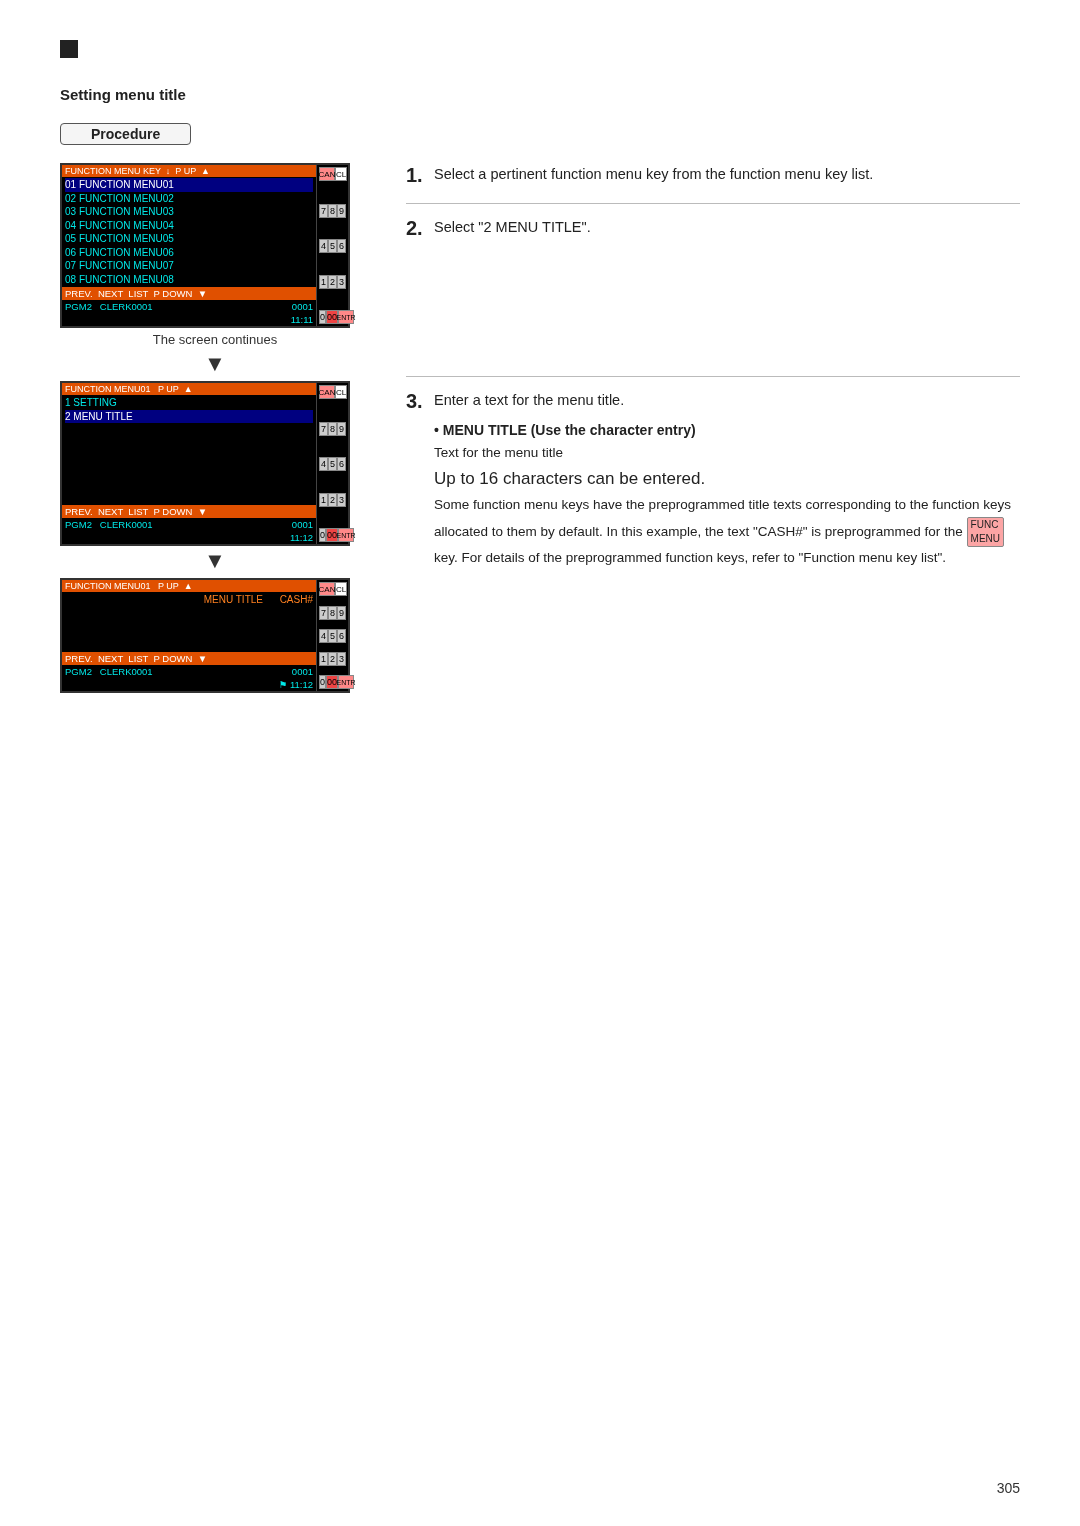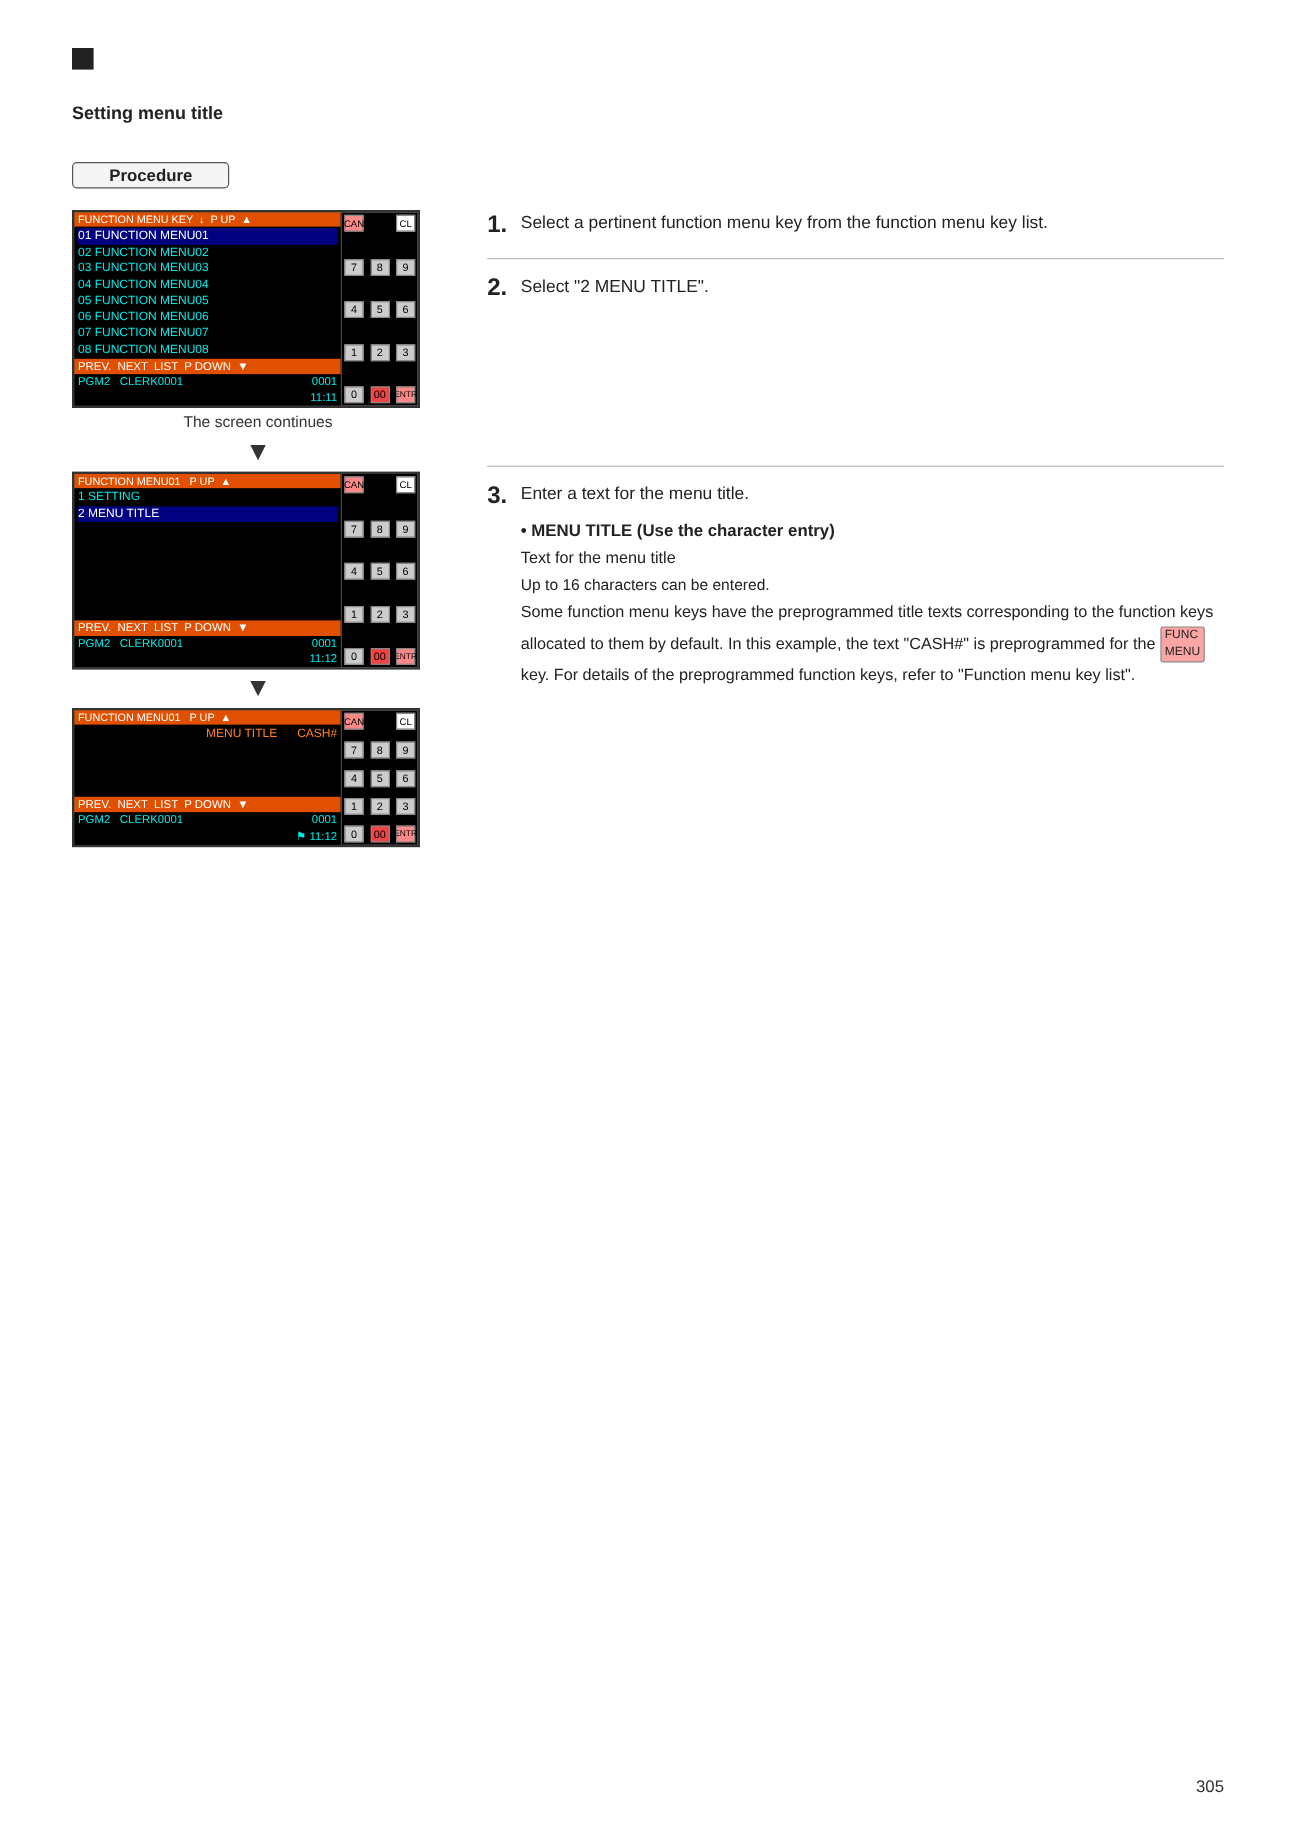--- a/index.html
+++ b/index.html
@@ -25,21 +25,21 @@
       display: inline-block;
       width: 18px;
       height: 18px;
       background: #222;
       flex-shrink: 0;
     }
 
     .section-subtitle {
       font-weight: bold;
       font-size: 15px;
-      margin-bottom: 32px;
+      margin-bottom: 20px;
     }
 
     .procedure-badge {
       display: inline-block;
       border: 1.5px solid #555;
       border-radius: 4px;
       padding: 2px 30px;
       font-size: 14px;
       font-weight: bold;
       background: #f5f5f5;
@@ -206,21 +206,21 @@
       display: flex;
       margin-bottom: 4px;
       border: 2px solid #333;
       width: 290px;
     }
     .screen-left {
       flex: 1;
       background: #000;
     }
     .screen-right {
-      width: 64px;
+      width: 32px;
       background: #000;
       border-left: 1px solid #444;
       display: flex;
       flex-direction: column;
       justify-content: space-between;
       padding: 2px;
     }
 
   </style>
 </head>
@@ -431,21 +431,21 @@
     <div style="height:120px;"></div>
 
     <hr class="step-divider">
 
     <div style="display:flex;align-items:flex-start;margin-top:4px;">
       <span class="step-num-label" style="font-size:20px;font-weight:bold;min-width:24px;">3.</span>
       <div>
         <div class="step-text" style="font-size:14.5px;line-height:1.6;margin-bottom:8px;">Enter a text for the menu title.</div>
         <div class="bullet-title" style="font-size:14px;font-weight:bold;margin-bottom:4px;">• MENU TITLE (Use the character entry)</div>
         <div class="bullet-text" style="font-size:13.5px;line-height:1.7;">Text for the menu title</div>
-        <div class="bullet-text" style="font-size:13px;line-height:1.7;">Up to 16 characters can be entered.</div>
+        <div class="bullet-text" style="font-size:17px;line-height:1.7;">Up to 16 characters can be entered.</div>
         <div class="bullet-text" style="font-size:13.5px;line-height:1.7;">
           Some function menu keys have the preprogrammed title texts
           corresponding to the function keys allocated to them by
           default. In this example, the text "CASH#" is preprogrammed
           for the <span class="func-key-inline">FUNC<br>MENU</span> key. For details of the preprogrammed function
           keys, refer to "Function menu key list".
         </div>
       </div>
     </div>
 

